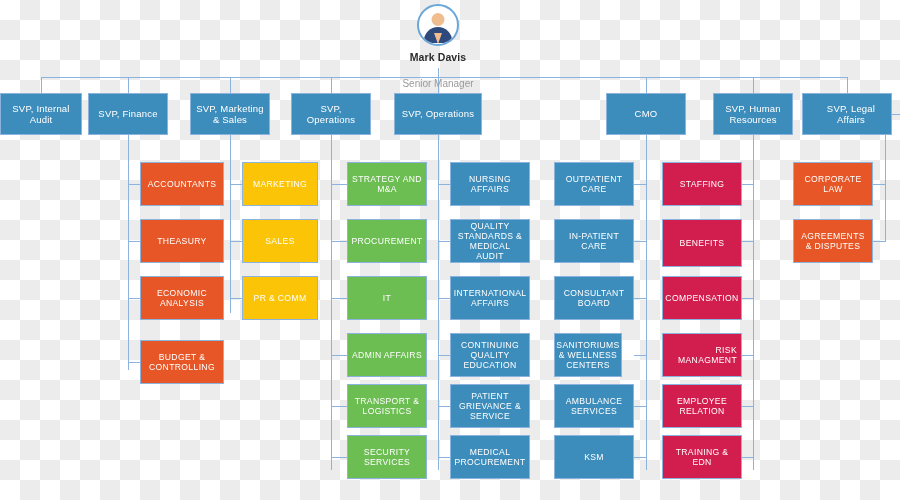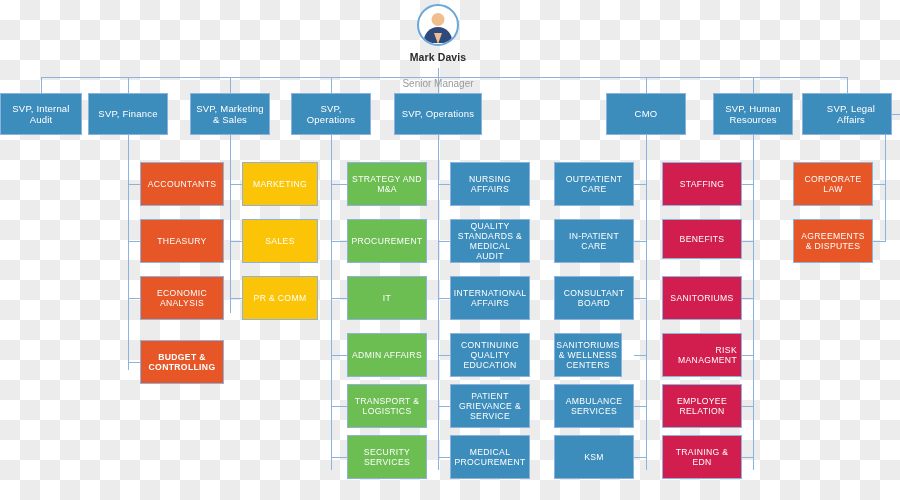--- a/index.html
+++ b/index.html
@@ -175,21 +175,21 @@
 
   <div class="box lvl2" style="left:140px; top:162px; width:84px; height:44px; background:#e65626;">
     <span>ACCOUNTANTS</span>
   </div>
   <div class="box lvl2" style="left:140px; top:219px; width:84px; height:44px; background:#e65626;">
     <span>THEASURY</span>
   </div>
   <div class="box lvl2" style="left:140px; top:276px; width:84px; height:44px; background:#e65626;">
     <span>ECONOMIC ANALYSIS</span>
   </div>
-  <div class="box lvl2" style="left:140px; top:340px; width:84px; height:44px; background:#e65626;font-weight:bold;">
+  <div class="box lvl2" style="left:140px; top:340px; width:84px; height:44px; background:#e65626;">
     <span>BUDGET &amp; CONTROLLING</span>
   </div>
 
   <div class="conn v" style="left:230px; top:135px; height:178px;"></div>
   <div class="conn h" style="left:230px; top:184px; width:12px;"></div>
   <div class="conn h" style="left:230px; top:241px; width:12px;"></div>
   <div class="conn h" style="left:230px; top:298px; width:12px;"></div>
 
   <div class="box lvl2" style="left:242px; top:162px; width:76px; height:44px; background:#fbc407;">
     <span>MARKETING</span>
@@ -286,25 +286,25 @@
   <div class="conn h" style="left:742px; top:184px; width:11px;"></div>
   <div class="conn h" style="left:742px; top:241px; width:11px;"></div>
   <div class="conn h" style="left:742px; top:298px; width:11px;"></div>
   <div class="conn h" style="left:742px; top:355px; width:11px;"></div>
   <div class="conn h" style="left:742px; top:406px; width:11px;"></div>
   <div class="conn h" style="left:742px; top:457px; width:11px;"></div>
 
   <div class="box lvl2" style="left:662px; top:162px; width:80px; height:44px; background:#d21e4e;">
     <span>STAFFING</span>
   </div>
-  <div class="box lvl2" style="left:662px; top:219px; width:80px; height:40px; background:#d21e4e;">
+  <div class="box lvl2" style="left:662px; top:219px; width:80px; height:48px; background:#d21e4e;">
     <span>BENEFITS</span>
   </div>
   <div class="box lvl2" style="left:662px; top:276px; width:80px; height:44px; background:#d21e4e;">
-    <span>SANITORIUMS</span>
+    <span>COMPENSATION</span>
   </div>
   <div class="box lvl2" style="left:662px; top:333px; width:80px; height:44px; background:#d21e4e;text-align:right;">
     <span>RISK MANAGMENT</span>
   </div>
   <div class="box lvl2" style="left:662px; top:384px; width:80px; height:44px; background:#d21e4e;">
     <span>EMPLOYEE RELATION</span>
   </div>
   <div class="box lvl2" style="left:662px; top:435px; width:80px; height:44px; background:#d21e4e;">
     <span>TRAINING &amp; EDN</span>
   </div>

